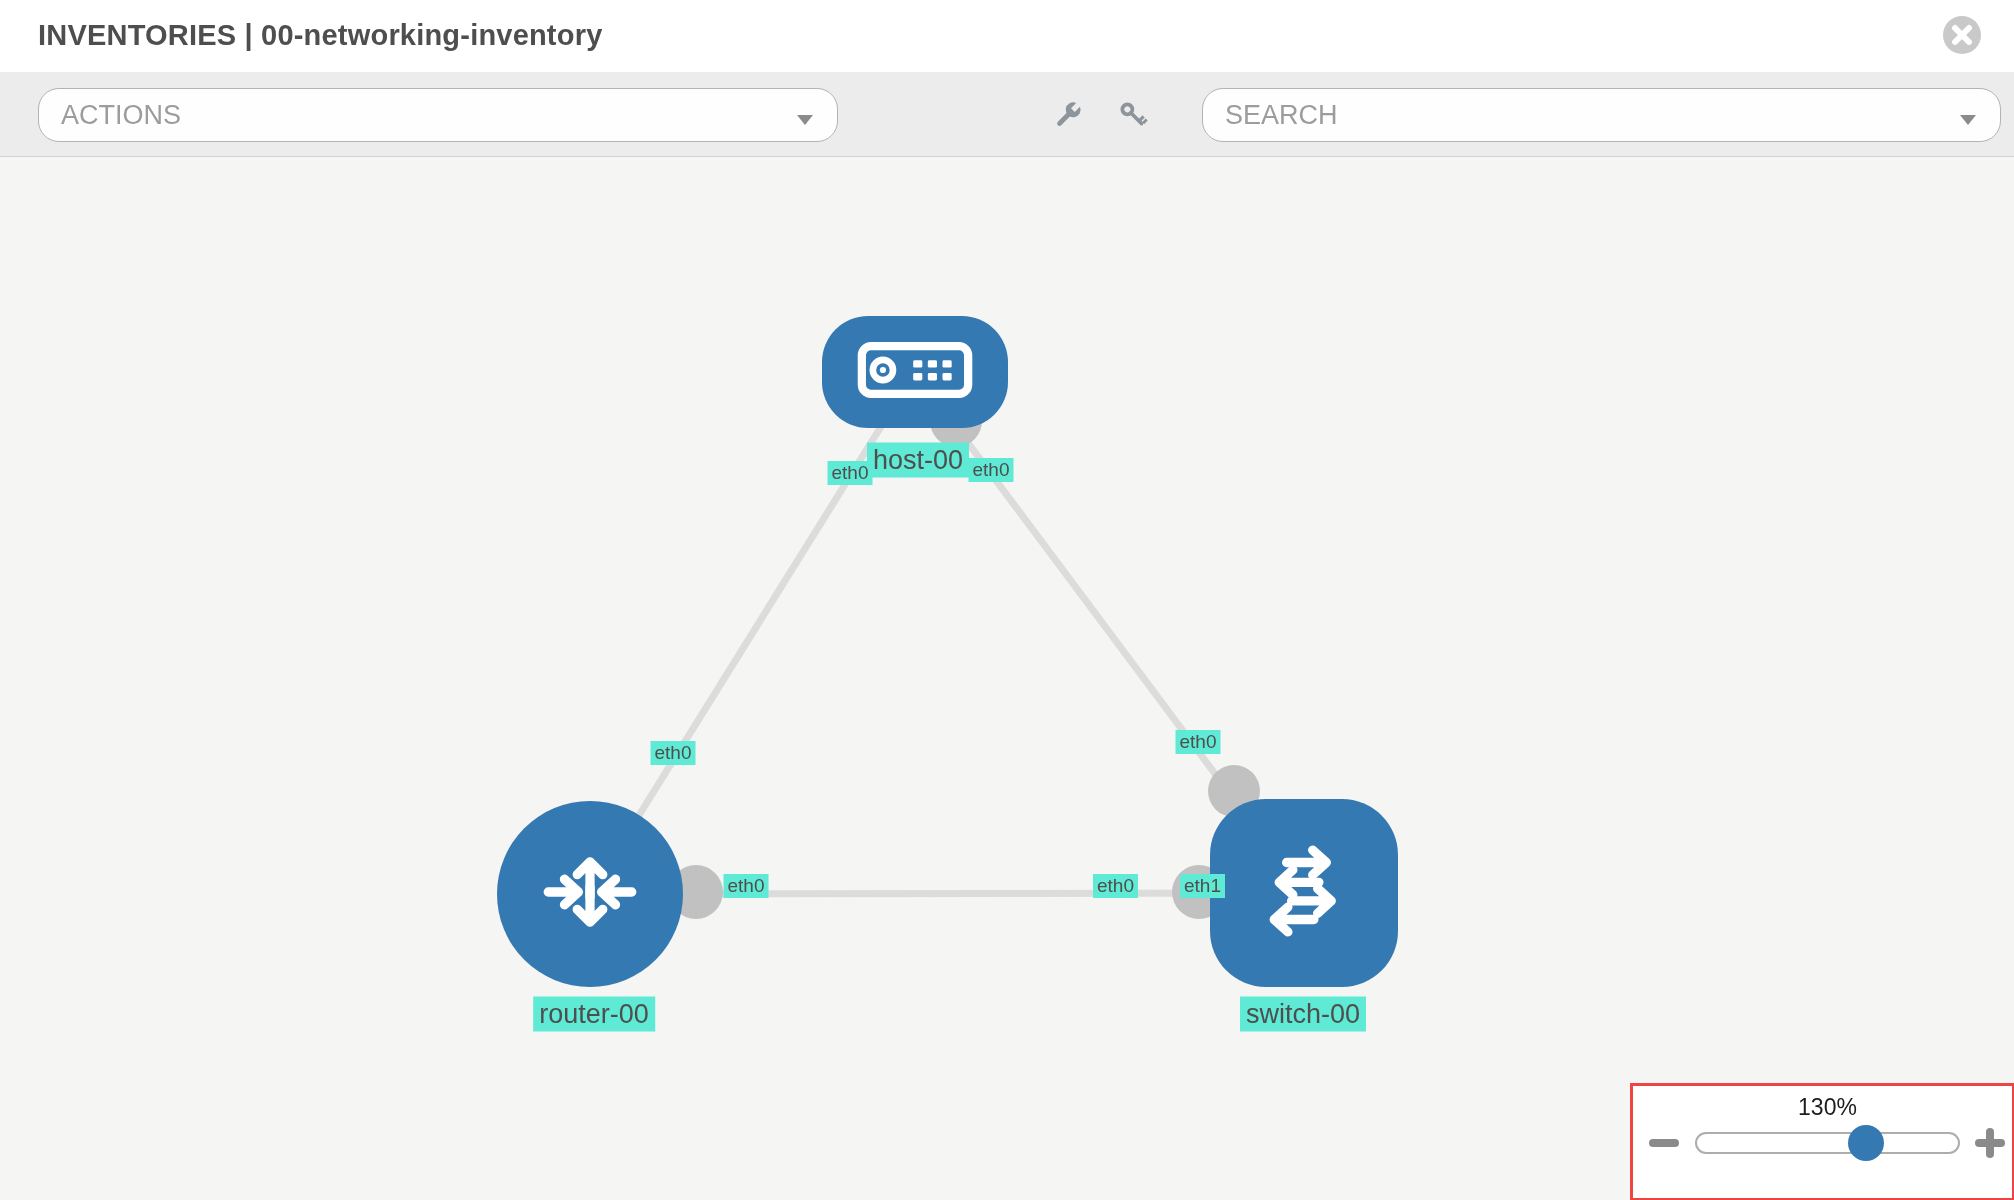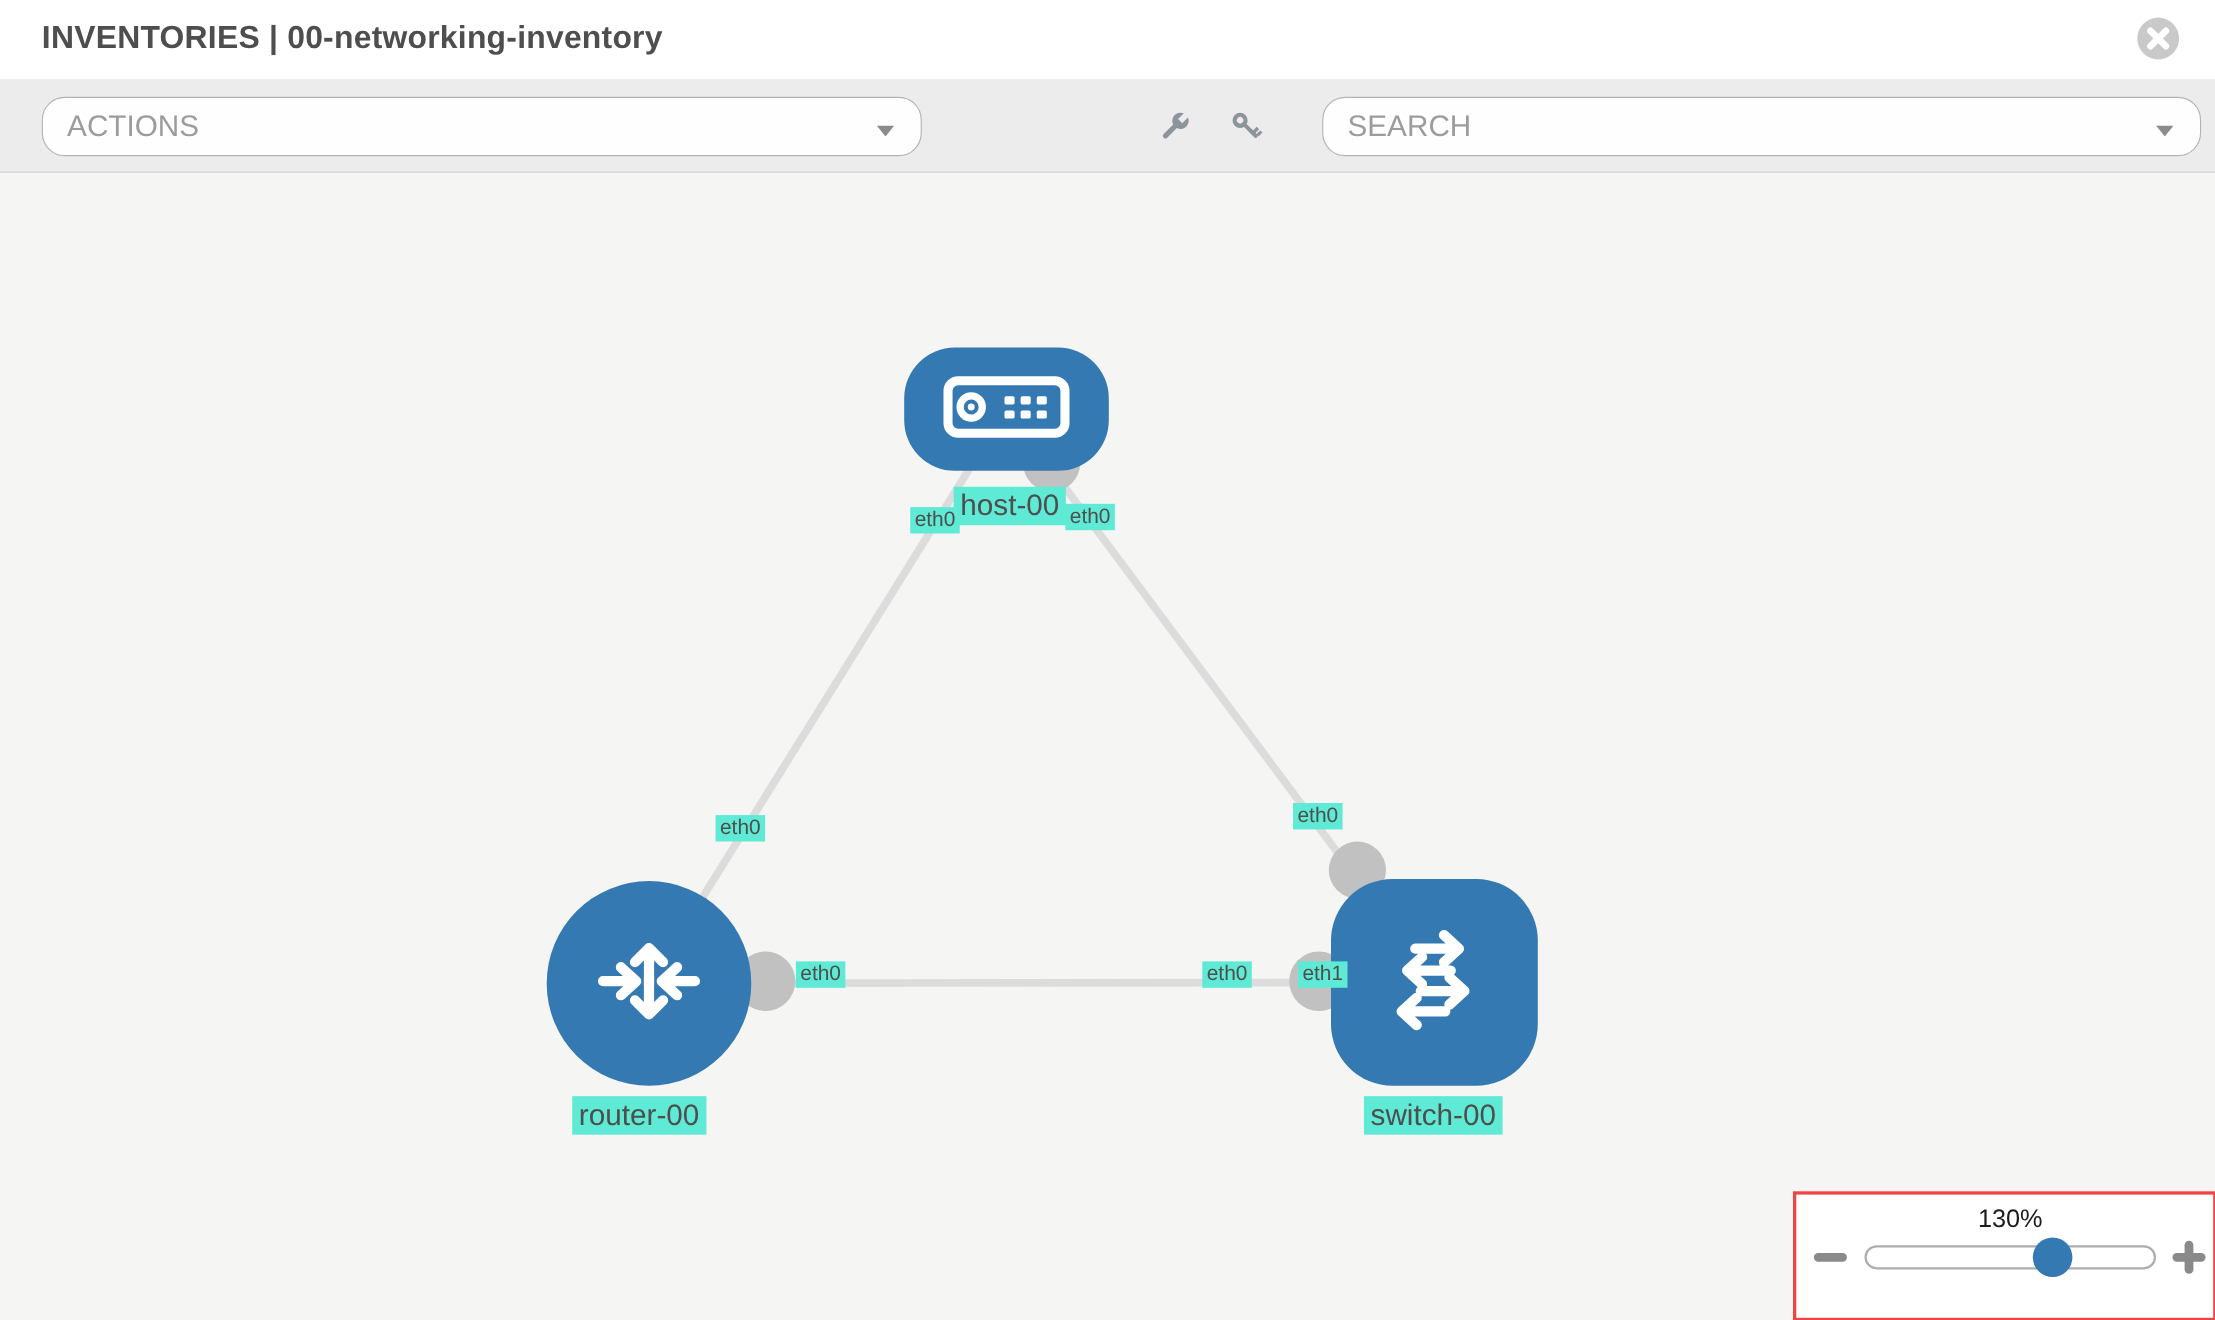--- a/index.html
+++ b/index.html
@@ -170,21 +170,21 @@
         <svg width="124" height="124" viewBox="0 0 100 100" fill="none" stroke="#ffffff" stroke-width="7.5" stroke-linecap="round" stroke-linejoin="round">
           <path d="M36 27 H64 M57 17 L68 27 L57 37"></path>
           <path d="M62 43 H34 M41 33 L30 43 L41 53"></path>
           <path d="M40 58 H68 M61 48 L72 58 L61 68"></path>
           <path d="M58 73 H30 M37 63 L26 73 L37 83"></path>
         </svg>
       </span>
     </div>
 
     <div class="chip chip-name" style="left:918px; top:302px;">host-00</div>
-    <div class="chip chip-name" style="left:581px; top:856px;">router-00</div>
+    <div class="chip chip-name" style="left:594px; top:856px;">router-00</div>
     <div class="chip chip-name" style="left:1303px; top:856px;">switch-00</div>
 
     <div class="chip chip-if" style="left:850px; top:315px;">eth0</div>
     <div class="chip chip-if" style="left:991px; top:312px;">eth0</div>
     <div class="chip chip-if" style="left:673px; top:595px;">eth0</div>
     <div class="chip chip-if" style="left:1198px; top:584px;">eth0</div>
     <div class="chip chip-if" style="left:746px; top:728px;">eth0</div>
     <div class="chip chip-if-abs chip-back" style="left:1093px; top:728px;">eth0</div>
     <div class="chip chip-if-abs chip-front" style="left:1180px; top:728px;">eth1</div>
   </div>

